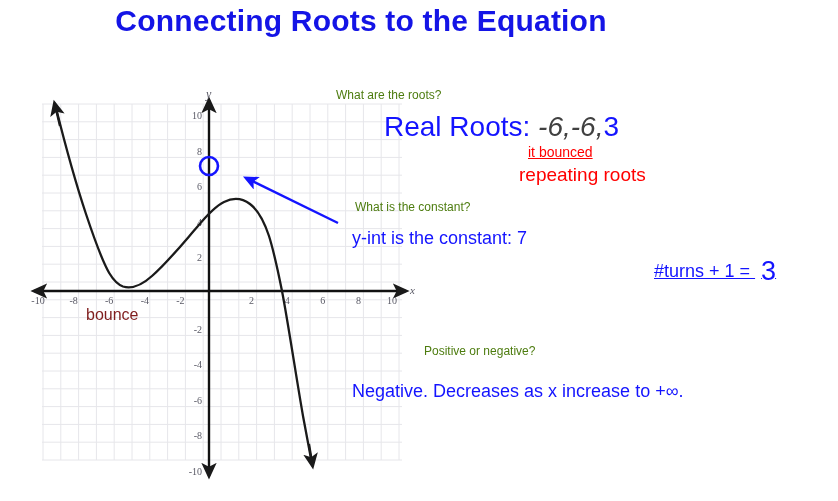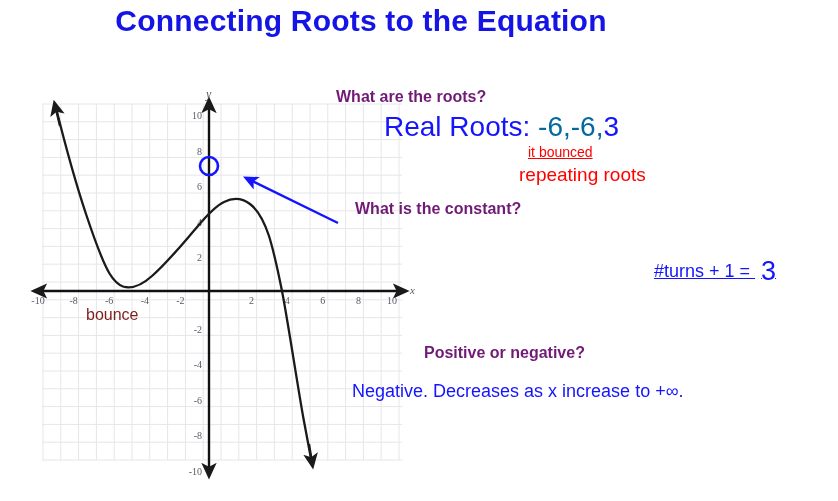--- a/index.html
+++ b/index.html
@@ -30,27 +30,27 @@
     letter-spacing:-.1px;
     white-space:nowrap;
   }
 
   
   .graph{position:absolute;left:20px;top:86px;width:400px;height:400px;}
   .graph svg{display:block;}
 
   
   .ann{position:absolute;white-space:nowrap;}
-  .q{color:#701a75;font-size:16px;font-weight:bold;}
+  .q{color:#4d7c0f;font-size:12px;}
   .a{color:#1414ff;font-size:18px;}
   .red{color:#ff0000;}
 
   .ann-roots-q{left:336px;top:88px;}
   .ann-roots-a{left:384px;top:111px;font-size:28px;color:#1414ff;}
-  .ann-roots-a .red{color:#0369a1;}
+  .ann-roots-a .red{color:#404040;font-style:italic;}
   .ann-bounced{left:528px;top:144px;font-size:14px;color:#ff0000;text-decoration:underline;}
   .ann-repeating{left:519px;top:164px;font-size:19px;color:#ff0000;}
 
   .ann-const-q{left:355px;top:200px;}
   .ann-const-a{left:352px;top:228px;}
 
   .ann-deg-q{left:642px;top:222px;}
   .ann-deg-a{left:654px;top:256px;text-decoration:underline;}
   .ann-deg-a .big{font-size:27px;vertical-align:-3px;padding-left:6px;}
 
@@ -182,20 +182,21 @@
   <div class="ann q ann-roots-q">What are the roots?</div>
 
   <div class="ann ann-roots-a">
     <span>Real Roots: </span><span class="red">-6,-6,</span><span>3</span>
   </div>
 
   <div class="ann ann-bounced">it bounced</div>
   <div class="ann ann-repeating">repeating roots</div>
 
   <div class="ann q ann-const-q">What is the constant?</div>
+  <div class="ann a ann-const-a">y-int is the constant: 7</div>
 
   <div class="ann a ann-deg-a">
     <span>#turns + 1 = </span><span class="big">3</span>
   </div>
 
   <div class="ann q ann-sign-q">Positive or negative?</div>
   <div class="ann a ann-sign-a">Negative. Decreases as x increase to +∞.</div>
 
   <div class="ann ann-bounce">bounce</div>
 

